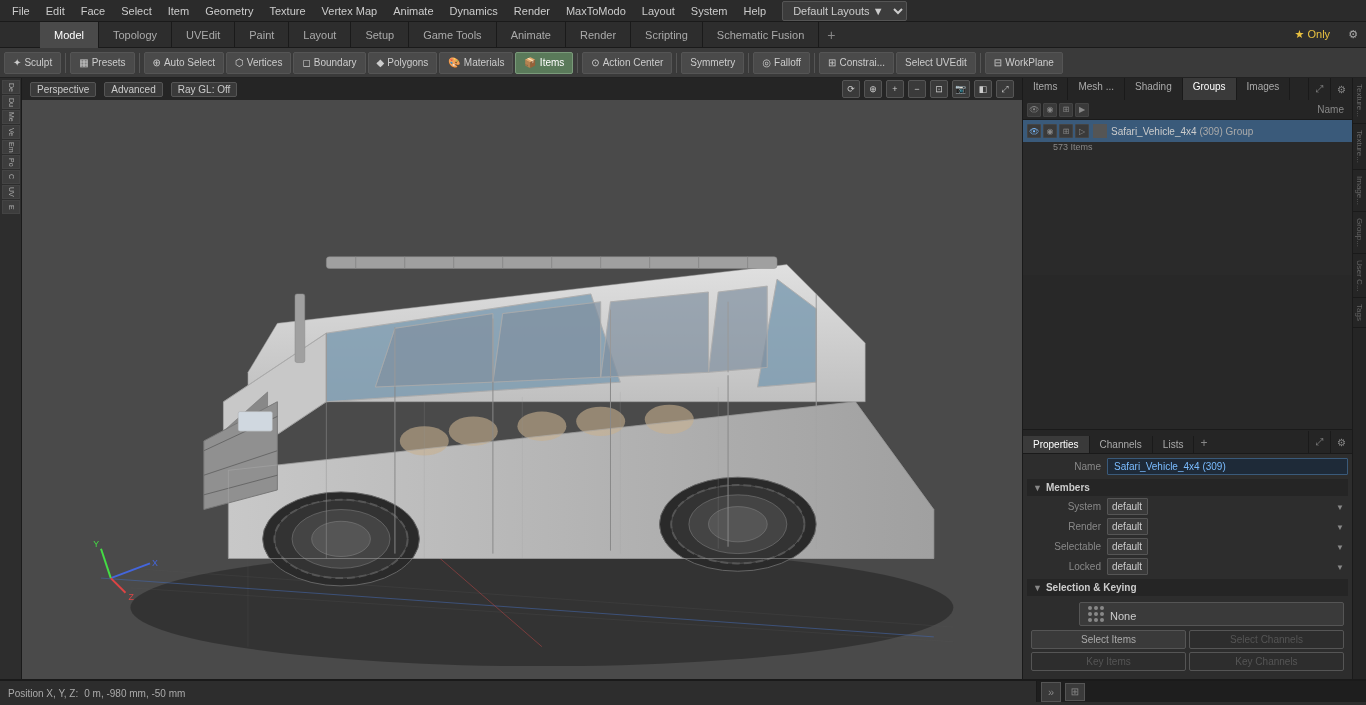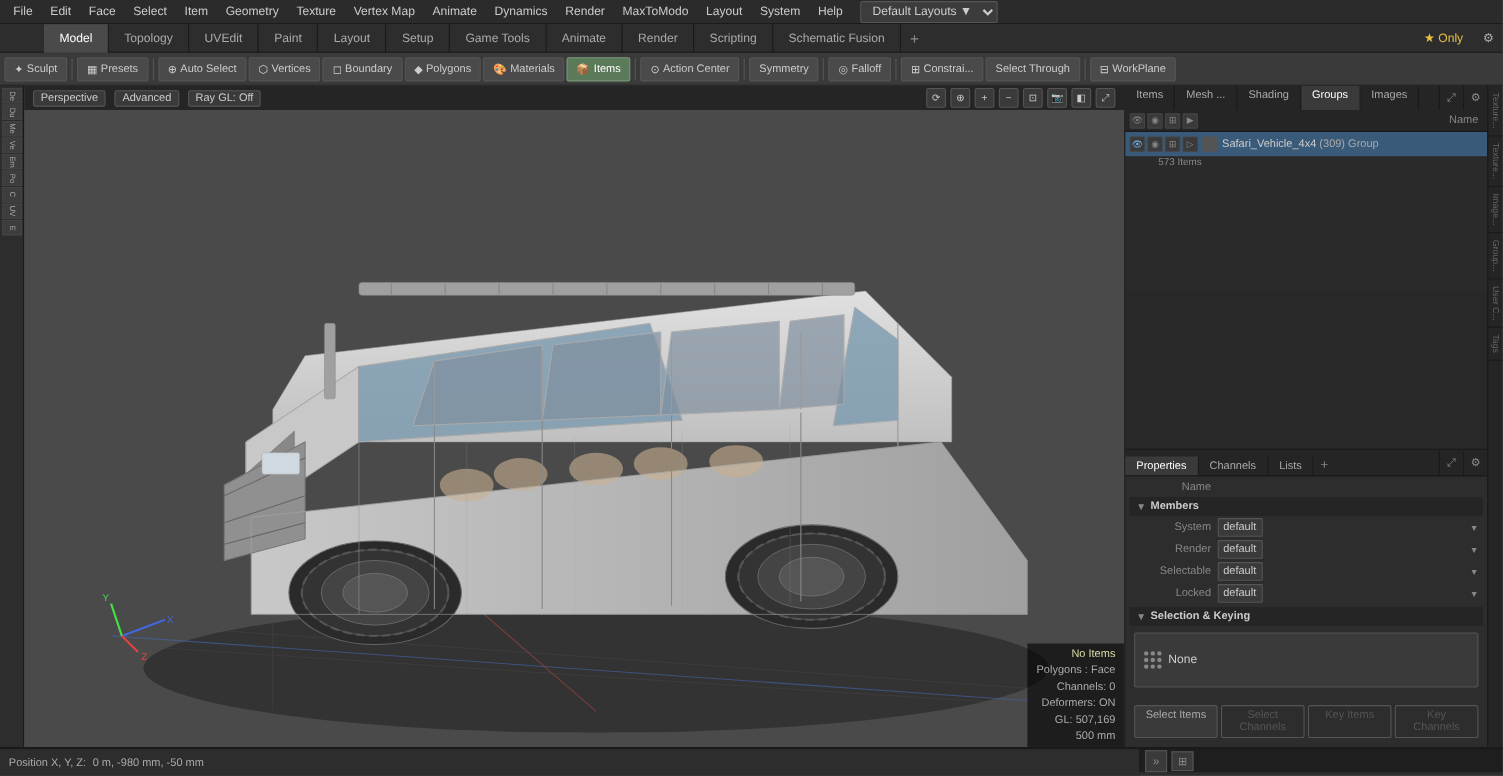--- a/index.html
+++ b/index.html
@@ -98,24 +98,24 @@
     .prop-select { flex: 1; background: #3a3a3a; border: 1px solid #555; color: #ccc; padding: 2px 4px; font-size: 10px; border-radius: 1px; cursor: pointer; appearance: none; }
     .prop-select-wrapper { flex: 1; position: relative; }
     .prop-select-wrapper::after { content: '▼'; position: absolute; right: 4px; top: 50%; transform: translateY(-50%); color: #888; font-size: 8px; pointer-events: none; }
 
     .section-header { display: flex; align-items: center; background: #252525; padding: 3px 6px; margin: 4px 0 2px; cursor: pointer; }
     .section-triangle { color: #888; margin-right: 4px; font-size: 9px; }
     .section-title { color: #ccc; font-size: 10px; font-weight: bold; }
 
     
     #sel-keying { padding: 4px; }
-    .keying-grid { display: grid; grid-template-columns: 1fr 1fr 1fr 1fr; gap: 3px; margin-top: 16px; }
+    .keying-grid { display: grid; grid-template-columns: 1fr 1fr; gap: 3px; margin-top: 4px; }
     .keying-btn { background: #3a3a3a; border: 1px solid #555; color: #aaa; padding: 3px 6px; font-size: 10px; cursor: pointer; border-radius: 2px; text-align: center; }
     .keying-btn.disabled { background: #2d2d2d; color: #555; cursor: default; }
-    .none-btn { display: flex; align-items: center; gap: 6px; background: #3a3a3a; border: 1px solid #555; padding: 16px 8px; border-radius: 2px; cursor: pointer; }
+    .none-btn { display: flex; align-items: flex-end; gap: 6px; background: #3a3a3a; border: 1px solid #555; padding: 3px 8px; border-radius: 2px; cursor: pointer; margin-left: 48px; }
     .none-dots { display: grid; grid-template-columns: repeat(3,4px); gap: 2px; }
     .dot { width: 4px; height: 4px; background: #888; border-radius: 50%; }
 
     
     #right-strip { width: 14px; background: #252525; display: flex; flex-direction: column; border-left: 1px solid #1a1a1a; }
     .strip-item { writing-mode: vertical-rl; font-size: 8px; color: #666; padding: 6px 2px; cursor: pointer; text-align: center; border-bottom: 1px solid #1a1a1a; }
 
     
     #cmd-bar { display: flex; align-items: center; background: #1e1e1e; height: 22px; border-top: 1px solid #1a1a1a; padding: 0 4px; }
     #cmd-input { flex: 1; background: #1a1a1a; border: none; color: #ccc; padding: 2px 6px; font-size: 10px; outline: none; }
@@ -215,21 +215,21 @@
   <div class="toolbar-btn">
     <span>◎</span>
     <span>Falloff</span>
   </div>
   <div class="toolbar-separator"></div>
   <div class="toolbar-btn">
     <span>⊞</span>
     <span>Constrai...</span>
   </div>
   <div class="toolbar-btn">
-    <span>Select Through</span>
+    <span>Select UVEdit</span>
   </div>
   <div class="toolbar-separator"></div>
   <div class="toolbar-btn">
     <span>⊟</span>
     <span>WorkPlane</span>
   </div>
 </div>
 
 <div id="main">
 
@@ -389,28 +389,20 @@
       <g transform="translate(60, 490)">
         <line x1="0" y1="0" x2="40" y2="-15" stroke="#4466dd" stroke-width="2"></line>
         <line x1="0" y1="0" x2="-10" y2="-30" stroke="#44dd44" stroke-width="2"></line>
         <line x1="0" y1="0" x2="15" y2="15" stroke="#dd4444" stroke-width="2"></line>
         <text x="42" y="-12" fill="#4466dd" font-size="9">X</text>
         <text x="-18" y="-32" fill="#44dd44" font-size="9">Y</text>
         <text x="18" y="22" fill="#dd4444" font-size="9">Z</text>
       </g>
     </svg>
 
-    <div id="viewport-status">
-      <div class="status-line highlight">No Items</div>
-      <div class="status-line">Polygons : Face</div>
-      <div class="status-line">Channels: 0</div>
-      <div class="status-line">Deformers: ON</div>
-      <div class="status-line">GL: 507,169</div>
-      <div class="status-line">500 mm</div>
-    </div>
   </div>
 
   <div id="right-panel">
 
     <div id="right-tabs">
       <div class="right-tab">Items</div>
       <div class="right-tab">Mesh ...</div>
       <div class="right-tab">Shading</div>
       <div class="right-tab active">Groups</div>
       <div class="right-tab">Images</div>
@@ -459,20 +451,21 @@
         <div class="props-tab-icons">
           <div class="props-tab-icon">⤢</div>
           <div class="props-tab-icon">⚙</div>
         </div>
       </div>
 
       <div id="props-content">
 
         <div class="prop-field">
           <div class="prop-label">Name</div>
+          <input class="prop-input" type="text" value="Safari_Vehicle_4x4 (309)" style="">
         </div>
 
         <div class="section-header">
           <span class="section-triangle">▼</span>
           <span class="section-title">Members</span>
         </div>
 
         <div class="prop-field">
           <div class="prop-label">System</div>
           <div class="prop-select-wrapper">

